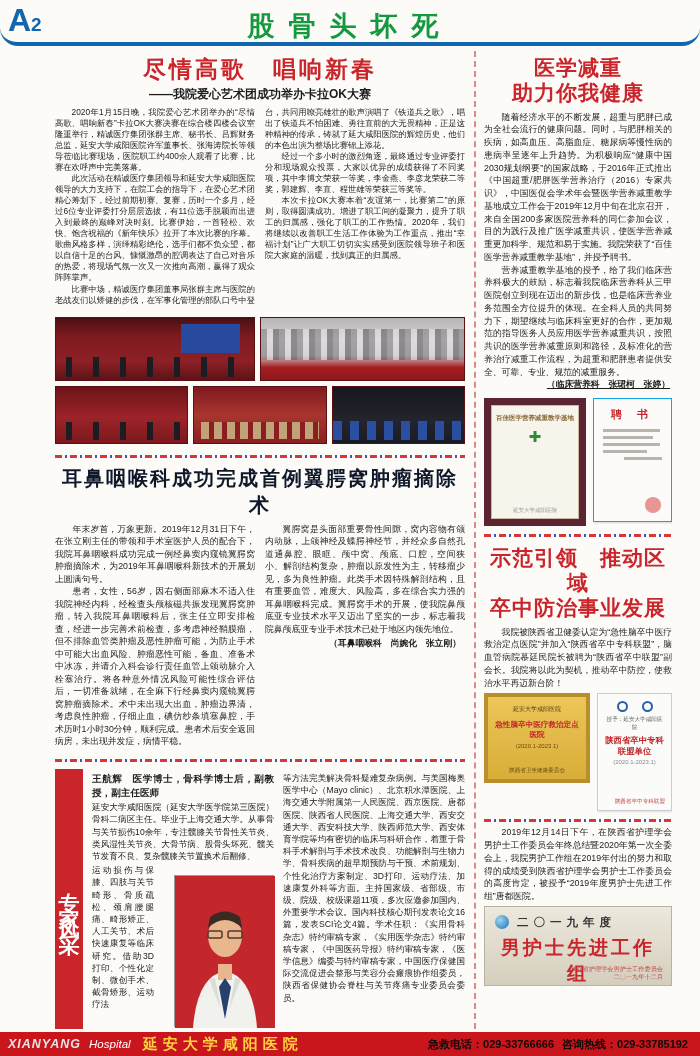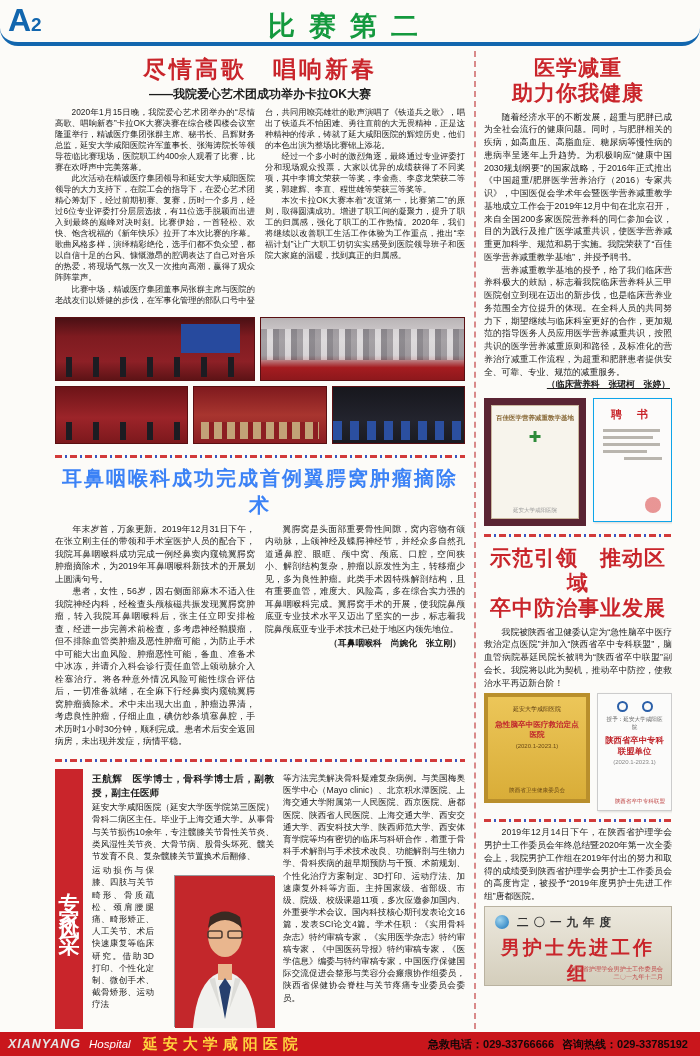--- a/index.html
+++ b/index.html
@@ -42,21 +42,21 @@
   .ph2 .crowd { position:absolute; top:18%; left:0; width:100%; height:50%;
     background:repeating-linear-gradient(90deg,#7e7a80 0 6px,#e4e2e4 6px 12px,#55525a 12px 18px); opacity:.55; }
   .ph3 { flex:1; height:58px; background:linear-gradient(180deg,#6d1418,#9c2429 55%,#7c181c); }
   .ph4 { flex:1; height:58px; background:linear-gradient(180deg,#801a1e,#a8352f 50%,#8c1e22); }
   .ph4 .band { position:absolute; bottom:8%; left:5%; width:90%; height:30%;
     background:repeating-linear-gradient(90deg,#c2a277 0 8px,#8c1e22 8px 13px); }
   .ph5 { flex:1; height:58px; background:linear-gradient(180deg,#17171d,#23242e 60%,#1a1b22); }
   .ph5 .chairs { position:absolute; bottom:6%; left:0; width:100%; height:34%;
     background:repeating-linear-gradient(90deg,#2b4fa0 0 9px,transparent 9px 17px); }
   
-  .a2-title { font-size:20px; font-weight:800; color:#3b82f6; text-align:center; letter-spacing:2px; margin:3px 0 4px; }
+  .a2-title { font-size:20px; font-weight:800; color:#0f172a; text-align:center; letter-spacing:2px; margin:3px 0 4px; }
   .cols-a2 { height:232px; font-size:8.8px; line-height:1.42; }
   
   .expert { flex:1; display:flex; margin-top:3px; overflow:hidden; }
   .expert-banner { flex:0 0 26px; background:#c9252b; color:#fff; writing-mode:vertical-rl; text-orientation:upright;
     font-size:21px; font-weight:800; letter-spacing:14px; text-align:center; padding-top:10px; }
   .expert-body { flex:1; display:flex; gap:9px; padding:3px 0 2px 9px; font-size:8.6px; line-height:1.42; text-align:justify; overflow:hidden; }
   .ex-col1 { width:182px; display:flex; flex-direction:column; }
   .expert-name { font-size:9.6px; font-weight:bold; margin-bottom:2px; }
   .col1-bottom { display:flex; flex:1; gap:20px; margin-top:2px; }
   .bio-strip { flex:1; overflow:hidden; }
@@ -73,21 +73,21 @@
   .cert-cross { color:#2e8b3a; font-size:15px; line-height:1; margin:6px 0 5px; }
   .cert-arc { font-size:6.5px; font-weight:bold; color:#8a6b3a; }
   .cert-org-sm { font-size:5.5px; color:#999; margin-top:auto; }
   .cert-pin { flex:1; height:124px; background:#fcfbfa; border:1px solid #0ea5e9; padding:8px 7px; position:relative;
     box-shadow:1px 1px 2px rgba(0,0,0,.15); }
   .pin-title { color:#c9252b; font-size:11px; font-weight:800; text-align:center; letter-spacing:6px; margin-bottom:7px; }
   .pin-line { height:3px; background:#b9b5ae; margin:4px 2px; }
   .w70 { width:70%; } .w90 { width:90%; } .w80 { width:80%; } .w60 { width:60%; margin-left:auto; }
   .pin-seal { position:absolute; right:10px; bottom:8px; width:16px; height:16px; border-radius:50%;
     background:radial-gradient(circle,#e06a6a 0 60%, #d95a5a 100%); opacity:.7; }
-  .cert-gold { width:106px; height:110px; background:linear-gradient(#ecc659,#d9ad38); border:4px solid #b98f2c;
+  .cert-gold { width:106px; height:90px; background:linear-gradient(#ecc659,#d9ad38); border:4px solid #b98f2c;
     display:flex; flex-direction:column; align-items:center; text-align:center; padding:8px 5px 4px; }
   .cg-org { font-size:6px; color:#5a3b12; margin-bottom:6px; }
   .cg-title { font-size:7.6px; font-weight:800; color:#c1272d; }
   .cg-term { font-size:6px; color:#6b4a16; margin-top:3px; }
   .cg-issuer { font-size:5.6px; color:#6b4a16; margin-top:auto; }
   .cert-alliance { flex:1; height:118px; background:#fbfbfa; border:1px solid #ccc;
     display:flex; flex-direction:column; text-align:center; padding:7px 6px 4px; position:relative;
     box-shadow:1px 1px 2px rgba(0,0,0,.12); }
   .ca-emblems { display:flex; justify-content:center; gap:14px; margin-bottom:4px; }
   .ca-emblems i { width:11px; height:11px; border-radius:50%; border:2px solid #2a5fa8; display:block; }
@@ -114,21 +114,21 @@
 </style>
 </head>
 <body>
 
 <div class="page">
 
   <div class="masthead">
     <div class="page-no">
       <span class="letter">A</span><span class="digit">2</span>
     </div>
-    <div class="section-title">比赛第二</div>
+    <div class="section-title">股骨头坏死</div>
   </div>
 
   <div class="content">
 
     <div class="main">
 
       <div>
         <div class="a1-title">尽情高歌　唱响新春</div>
         <div class="a1-sub">——我院爱心艺术团成功举办卡拉OK大赛</div>
         <div class="cols cols-a1">

